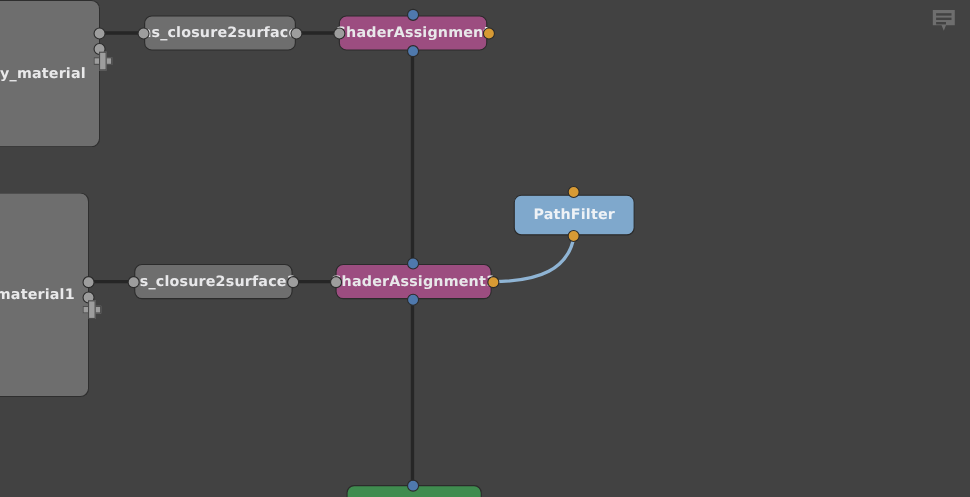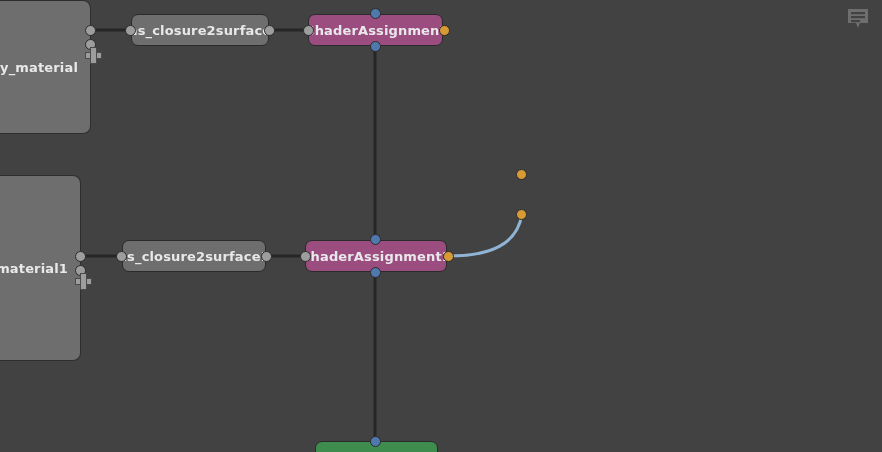--- a/index.html
+++ b/index.html
@@ -156,20 +156,23 @@
   <div class="port gray" style="left:261px; top:251px;"></div>
 
   <div class="node purple" style="left:305px; top:240px; width:142px; height:32px;">
     <span>ShaderAssignment1</span>
   </div>
   <div class="port gray" style="left:300px; top:251px;"></div>
   <div class="port orange" style="left:443px; top:251px;"></div>
   <div class="port blue" style="left:370px; top:234px;"></div>
   <div class="port blue" style="left:370px; top:267px;"></div>
 
+  <div class="node blue" style="left:467px; top:177px; width:110px; height:37px;">
+    <span>PathFilter</span>
+  </div>
   <div class="port orange" style="left:516px; top:169px;"></div>
   <div class="port orange" style="left:516px; top:209px;"></div>
 
   <div class="node green" style="left:315px; top:441px; width:123px; height:24px;
               border-bottom-left-radius:0; border-bottom-right-radius:0;">
     <span></span>
   </div>
   <div class="port blue" style="left:370px; top:436px;"></div>
 
   <svg id="comment-icon" viewBox="0 0 24 22">

